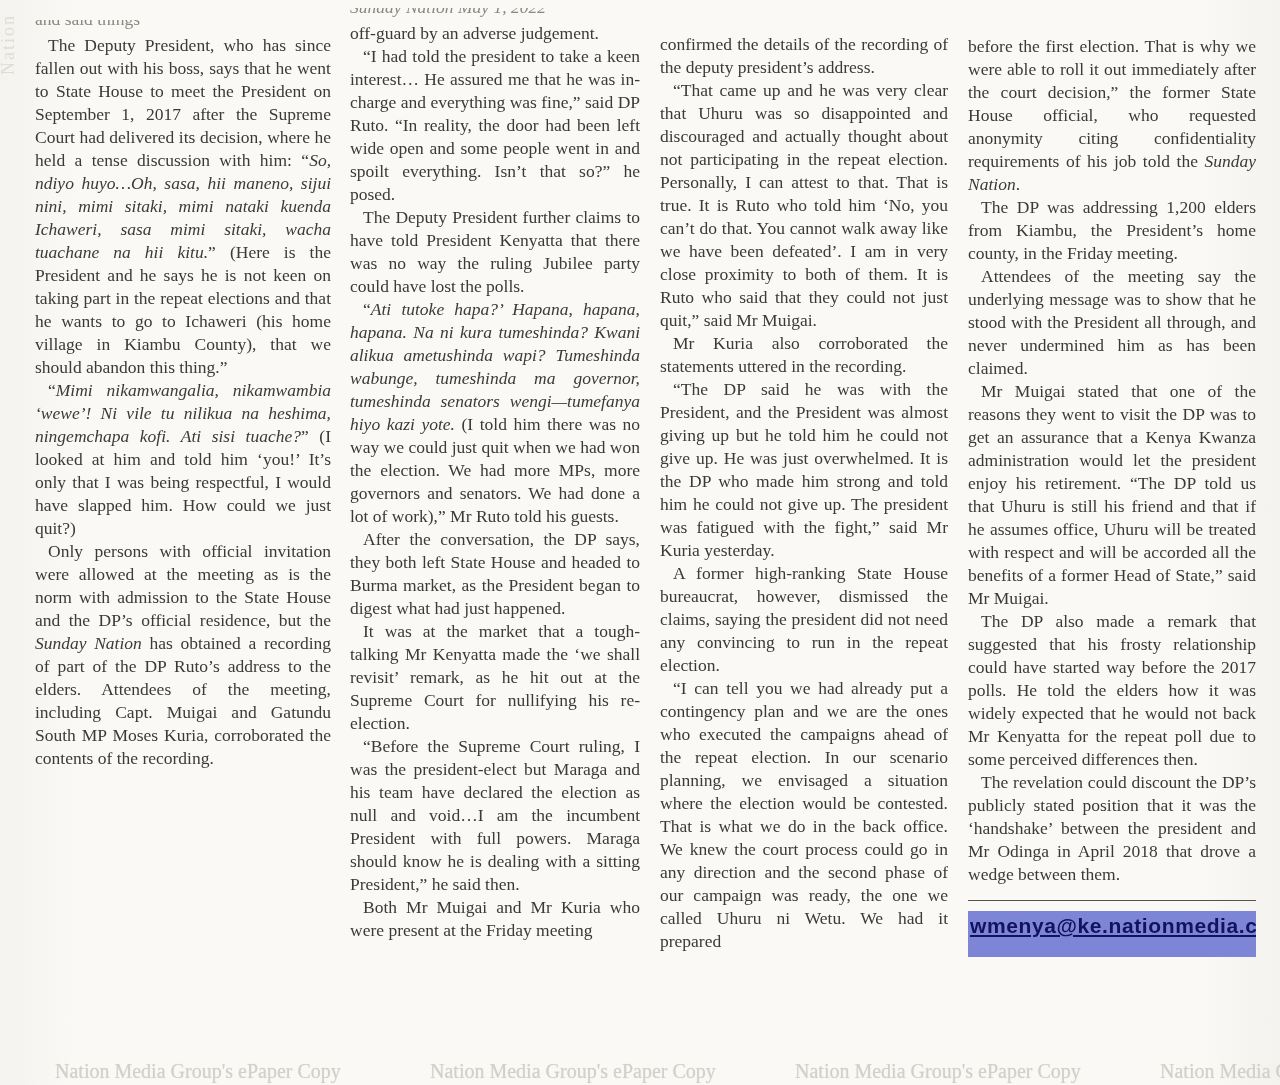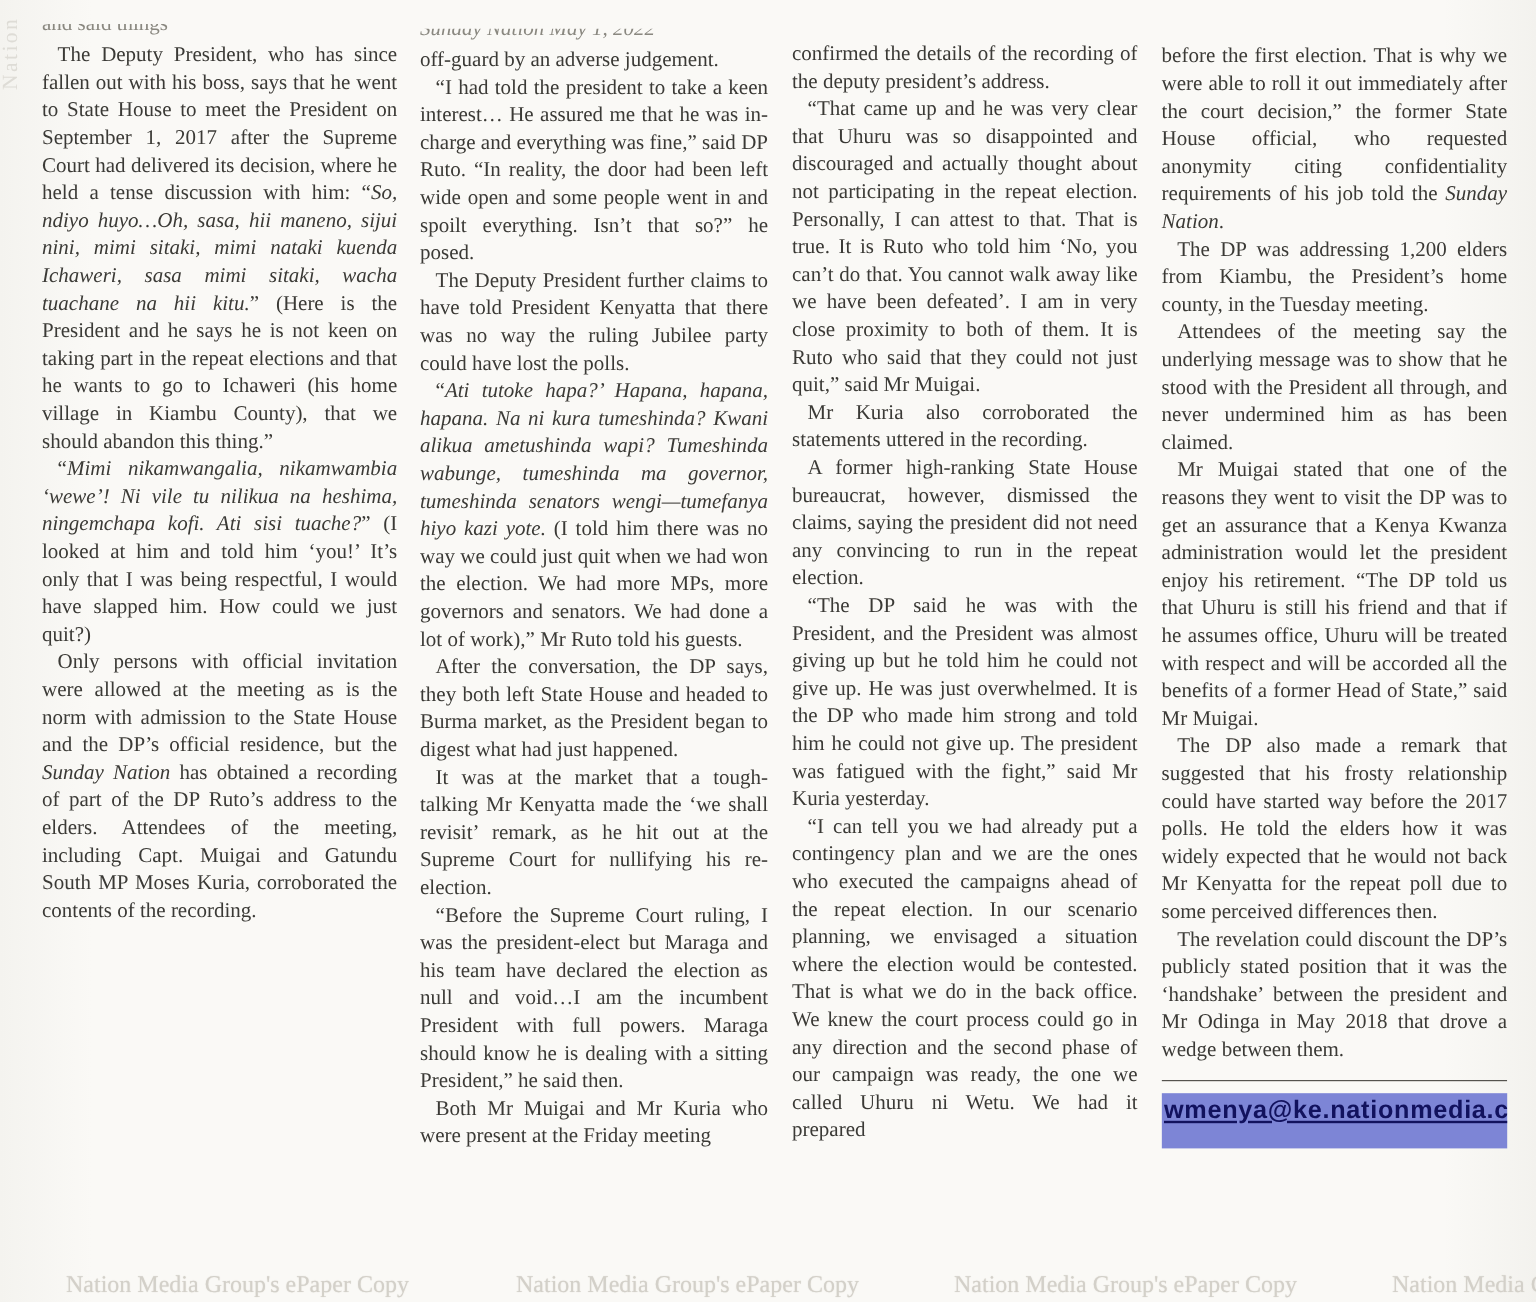--- a/index.html
+++ b/index.html
@@ -20,21 +20,21 @@
     position:absolute;
     top:0;
     height:1060px;
     overflow:hidden;
     font-size:17.5px;
     line-height:23px;
     text-align:justify;
     color:#3b3a36;
   }
   .col-1{left:35px;width:296px;padding-top:20px;}
-  .col-2{left:350px;width:290px;padding-top:24px;}
+  .col-2{left:350px;width:290px;padding-top:8px;}
   .col-3{left:660px;width:288px;padding-top:33px;}
   .col-4{left:968px;width:288px;padding-top:35px;}
   .col p{
     margin:0;
     text-indent:13px;
   }
   .col p.noindent{text-indent:0;}
   .col .it{font-style:italic;}
   
   .frag{
@@ -119,33 +119,33 @@
       <p><span>“</span><span class="it">Ati tutoke hapa?’ Hapana, hapana, hapana. Na ni kura tumeshinda? Kwani alikua ametushinda wapi? Tumeshinda wabunge, tumeshinda ma governor, tumeshinda senators wengi—tumefanya hiyo kazi yote.</span><span> (I told him there was no way we could just quit when we had won the election. We had more MPs, more governors and senators. We had done a lot of work),” Mr Ruto told his guests.</span></p>
       <p><span>After the conversation, the DP says, they both left State House and headed to Burma market, as the President began to digest what had just happened.</span></p>
       <p><span>It was at the market that a tough-talking Mr Kenyatta made the ‘we shall revisit’ remark, as he hit out at the Supreme Court for nullifying his re-election.</span></p>
       <p><span>“Before the Supreme Court ruling, I was the president-elect but Maraga and his team have declared the election as null and void…I am the incumbent President with full powers. Maraga should know he is dealing with a sitting President,” he said then.</span></p>
       <p><span>Both Mr Muigai and Mr Kuria who were present at the Friday meeting</span></p>
     </div>
   <div class="col col-3">
       <p class="noindent"><span>confirmed the details of the recording of the deputy president’s address.</span></p>
       <p><span>“That came up and he was very clear that Uhuru was so disappointed and discouraged and actually thought about not participating in the repeat election. Personally, I can attest to that. That is true. It is Ruto who told him ‘No, you can’t do that. You cannot walk away like we have been defeated’. I am in very close proximity to both of them. It is Ruto who said that they could not just quit,” said Mr Muigai.</span></p>
       <p><span>Mr Kuria also corroborated the statements uttered in the recording.</span></p>
+      <p><span>“The DP said he was with the President, and the President was almost giving up but he told him he could not give up. He was just overwhelmed. It is the DP who made him strong and told him he could not give up. The president was fatigued with the fight,” said Mr Kuria yesterday.</span></p>
       <p><span>A former high-ranking State House bureaucrat, however, dismissed the claims, saying the president did not need any convincing to run in the repeat election.</span></p>
-      <p><span>“The DP said he was with the President, and the President was almost giving up but he told him he could not give up. He was just overwhelmed. It is the DP who made him strong and told him he could not give up. The president was fatigued with the fight,” said Mr Kuria yesterday.</span></p>
       <p><span>“I can tell you we had already put a contingency plan and we are the ones who executed the campaigns ahead of the repeat election. In our scenario planning, we envisaged a situation where the election would be contested. That is what we do in the back office. We knew the court process could go in any direction and the second phase of our campaign was ready, the one we called Uhuru ni Wetu. We had it prepared</span></p>
     </div>
 
   <div class="col col-4">
     <div>
         <p class="noindent"><span>before the first election. That is why we were able to roll it out immediately after the court decision,” the former State House official, who requested anonymity citing confidentiality requirements of his job told the </span><span class="it">Sunday Nation</span><span>.</span></p>
-        <p><span>The DP was addressing 1,200 elders from Kiambu, the President’s home county, in the Tuesday meeting.</span></p>
+        <p><span>The DP was addressing 1,200 elders from Kiambu, the President’s home county, in the Friday meeting.</span></p>
         <p><span>Attendees of the meeting say the underlying message was to show that he stood with the President all through, and never undermined him as has been claimed.</span></p>
         <p><span>Mr Muigai stated that one of the reasons they went to visit the DP was to get an assurance that a Kenya Kwanza administration would let the president enjoy his retirement. “The DP told us that Uhuru is still his friend and that if he assumes office, Uhuru will be treated with respect and will be accorded all the benefits of a former Head of State,” said Mr Muigai.</span></p>
         <p><span>The DP also made a remark that suggested that his frosty relationship could have started way before the 2017 polls. He told the elders how it was widely expected that he would not back Mr Kenyatta for the repeat poll due to some perceived differences then.</span></p>
-        <p><span>The revelation could discount the DP’s publicly stated position that it was the ‘handshake’ between the president and Mr Odinga in May 2018 that drove a wedge between them.</span></p>
+        <p><span>The revelation could discount the DP’s publicly stated position that it was the ‘handshake’ between the president and Mr Odinga in April 2018 that drove a wedge between them.</span></p>
       </div>
     <hr class="byline-rule">
     <a class="email-highlight">wmenya@ke.nationmedia.com</a>
   </div>
 
   <div class="wm-bottom">
       <span style="left: 55px;">Nation Media Group's ePaper Copy</span>
       <span style="left: 430px;">Nation Media Group's ePaper Copy</span>
       <span style="left: 795px;">Nation Media Group's ePaper Copy</span>
       <span style="left: 1160px;">Nation Media Group's ePaper Copy</span>

